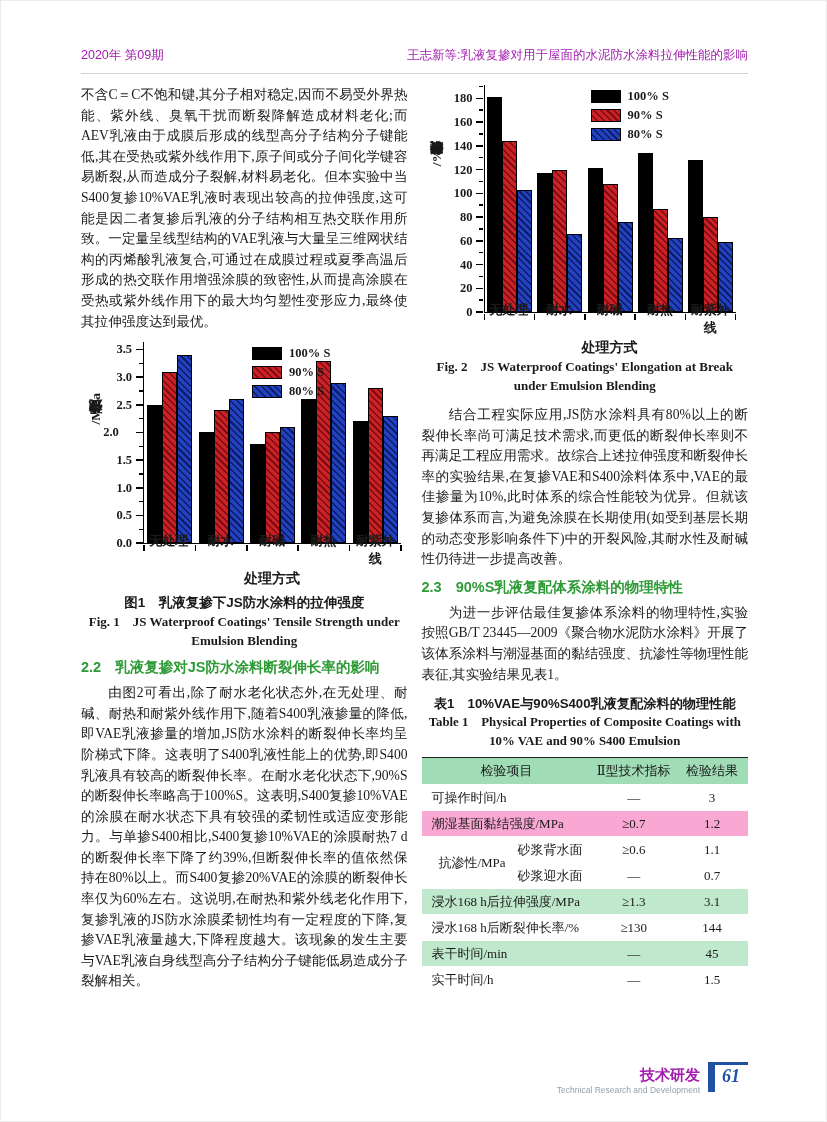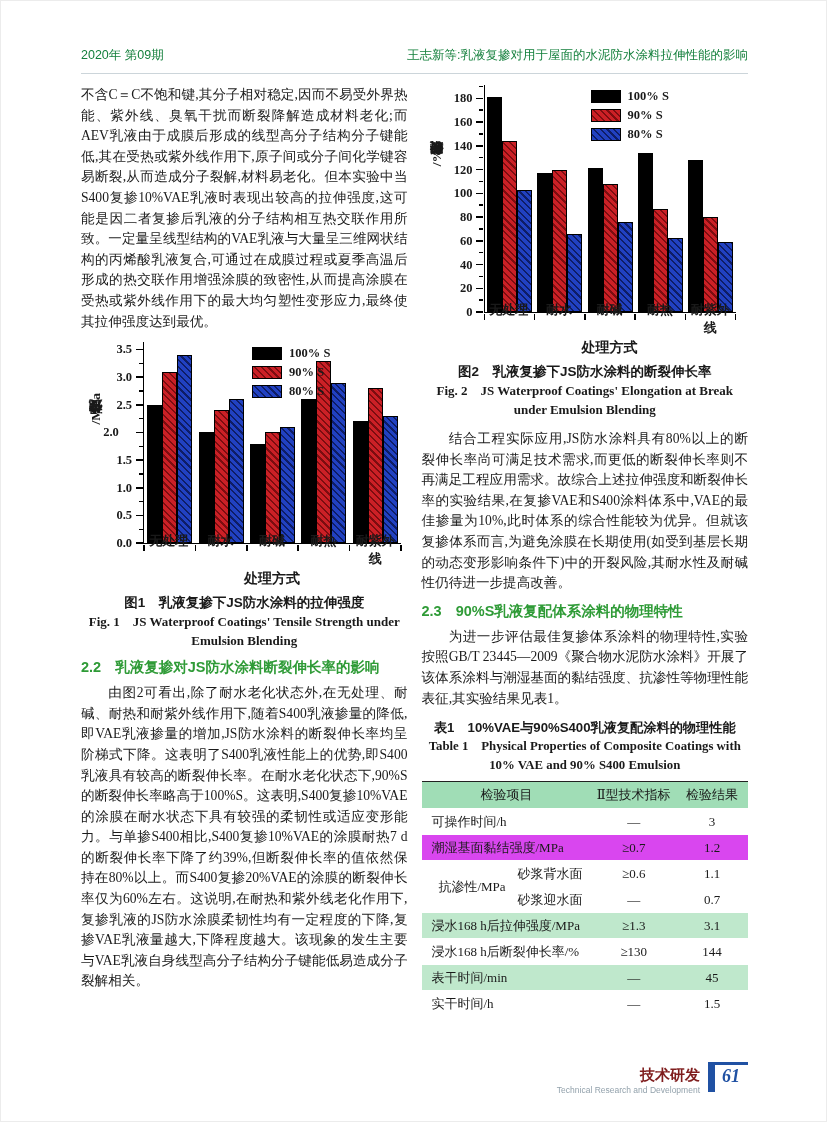--- a/index.html
+++ b/index.html
@@ -7,21 +7,21 @@
   body {
     width:827px; height:1122px; position:relative; overflow:hidden;
     font-family:"Liberation Serif","DejaVu Serif",serif;
     color:#1a1a1a;
   }
   .page { position:absolute; inset:0; border:1px solid #ececec; background:#fff; }
 
   
   .hdr { position:absolute; top:46px; left:80px; right:78px;
          display:flex; justify-content:space-between;
-         font-size:12.5px; color:#15803d; font-family:"Liberation Sans",sans-serif; }
+         font-size:12.5px; color:#a21caf; font-family:"Liberation Sans",sans-serif; }
   .hdr-rule { position:absolute; top:72px; left:80px; right:78px; border-top:1px solid #ccd5da; }
 
   
   .content { position:absolute; top:84px; left:80px; right:78px; display:flex; gap:14px; }
   .col { width:329px; }
 
   .para { font-size:13.6px; line-height:20.6px; text-align:justify; }
   .indent { text-indent:2em; }
 
   .sec-head { font-family:"Liberation Sans",sans-serif; font-weight:bold;
@@ -63,21 +63,21 @@
   table.phys th { font-weight:normal; padding:4px 2px; text-align:center; }
   table.phys td { padding:3.5px 2px; text-align:center; }
   table.phys td.item { text-align:left; padding-left:10px; }
   table.phys td.grp { text-align:right; padding-left:10px; }
   table.phys tr { border-bottom:1px solid #fff; }
 
   
   .footer { position:absolute; right:78px; bottom:26px; display:flex; align-items:flex-start; gap:8px; }
   .foot-txt { text-align:right; padding-top:4px; }
   .foot-cn { font-family:"Liberation Sans",sans-serif; font-weight:bold;
-             font-size:15px; color:#7f1d1d; }
+             font-size:15px; color:#a21caf; }
   .foot-en { font-size:8.5px; color:#93a2ac; font-family:"Liberation Sans",sans-serif; }
   .pageno { border-top:3px solid #2051a3; border-left:7px solid #2051a3;
             padding:1px 8px 5px 7px; color:#2051a3; font-style:italic;
             font-weight:bold; font-size:18px; }
 </style>
 </head>
 <body>
 
 <div class="page">
 
@@ -282,21 +282,20 @@
                   <span>无处理</span>
                   <span>耐水</span>
                   <span>耐碱</span>
                   <span>耐热</span>
                   <span>耐紫外线</span>
                 </div>
                 <div class="xtitle" style="position: absolute; left: 56px; width: 252px; bottom: 0px;">处理方式</div>
               </div>
             </div>
           </div>
-        <div class="figcap-cn">图2　乳液复掺下JS防水涂料的断裂伸长率</div>
         <div class="figcap-en">
           <div>Fig. 2　JS Waterproof Coatings' Elongation at Break</div>
           <div>under Emulsion Blending</div>
         </div>
       </div>
 
       <div class="para indent" style="margin-top:10px;">结合工程实际应用,JS防水涂料具有80%以上的断裂伸长率尚可满足技术需求,而更低的断裂伸长率则不再满足工程应用需求。故综合上述拉伸强度和断裂伸长率的实验结果,在复掺VAE和S400涂料体系中,VAE的最佳掺量为10%,此时体系的综合性能较为优异。但就该复掺体系而言,为避免涂膜在长期使用(如受到基层长期的动态变形影响条件下)中的开裂风险,其耐水性及耐碱性仍待进一步提高改善。</div>
 
       <div class="sec-head">
         <span class="no">2.3</span><span>90%S乳液复配体系涂料的物理特性</span>
@@ -315,21 +314,21 @@
               <th style="width: 26%;">Ⅱ型技术指标</th>
               <th>检验结果</th>
             </tr>
           </thead>
           <tbody>
             <tr>
               <td class="item" colspan="2">可操作时间/h</td>
               <td>—</td>
               <td>3</td>
             </tr>
-            <tr style="background: #d946ef; padding-left: 18px;">
+            <tr style="background: #f9a8d4; padding-left: 18px;">
               <td class="item" colspan="2">潮湿基面黏结强度/MPa</td>
               <td>≥0.7</td>
               <td>1.2</td>
             </tr>
             <tr>
               <td class="grp" rowspan="2">抗渗性/MPa</td>
               <td class="item">砂浆背水面</td>
               <td>≥0.6</td>
               <td>1.1</td>
             </tr>

